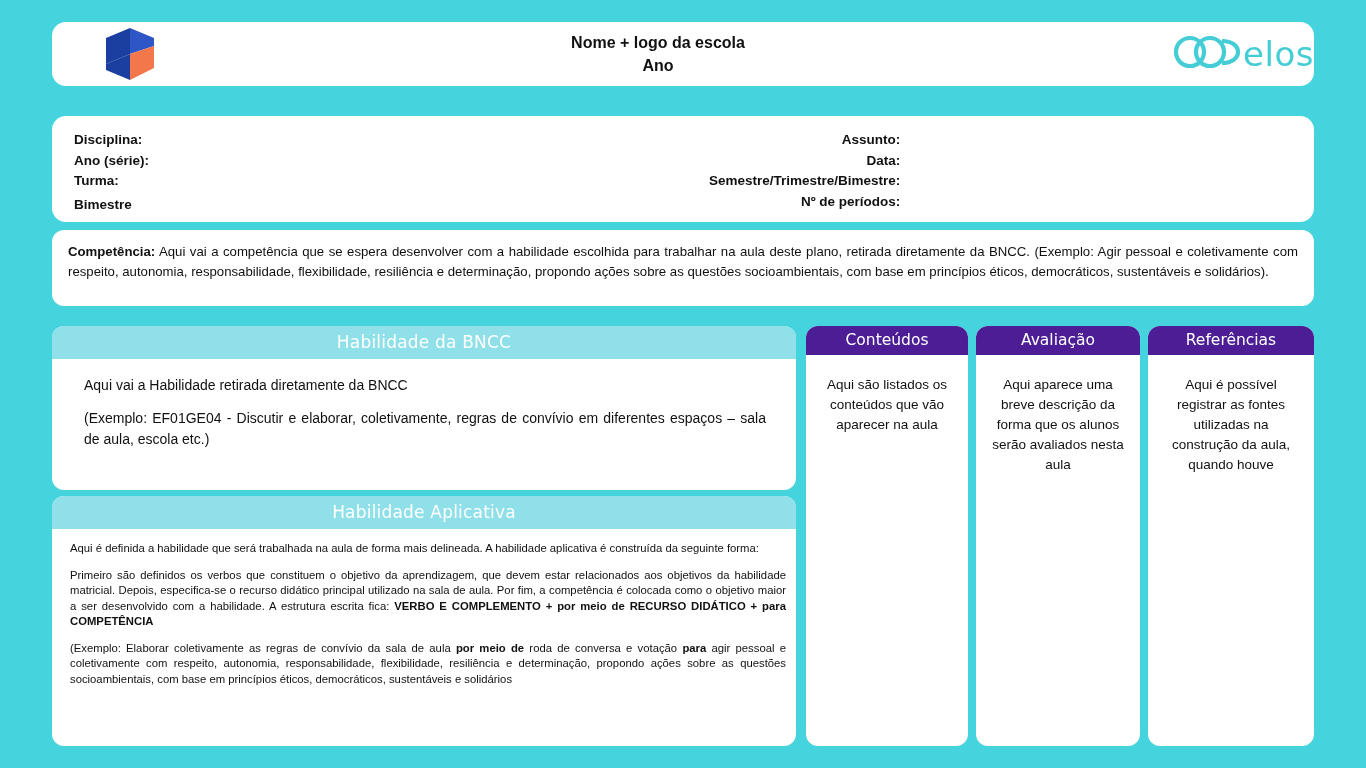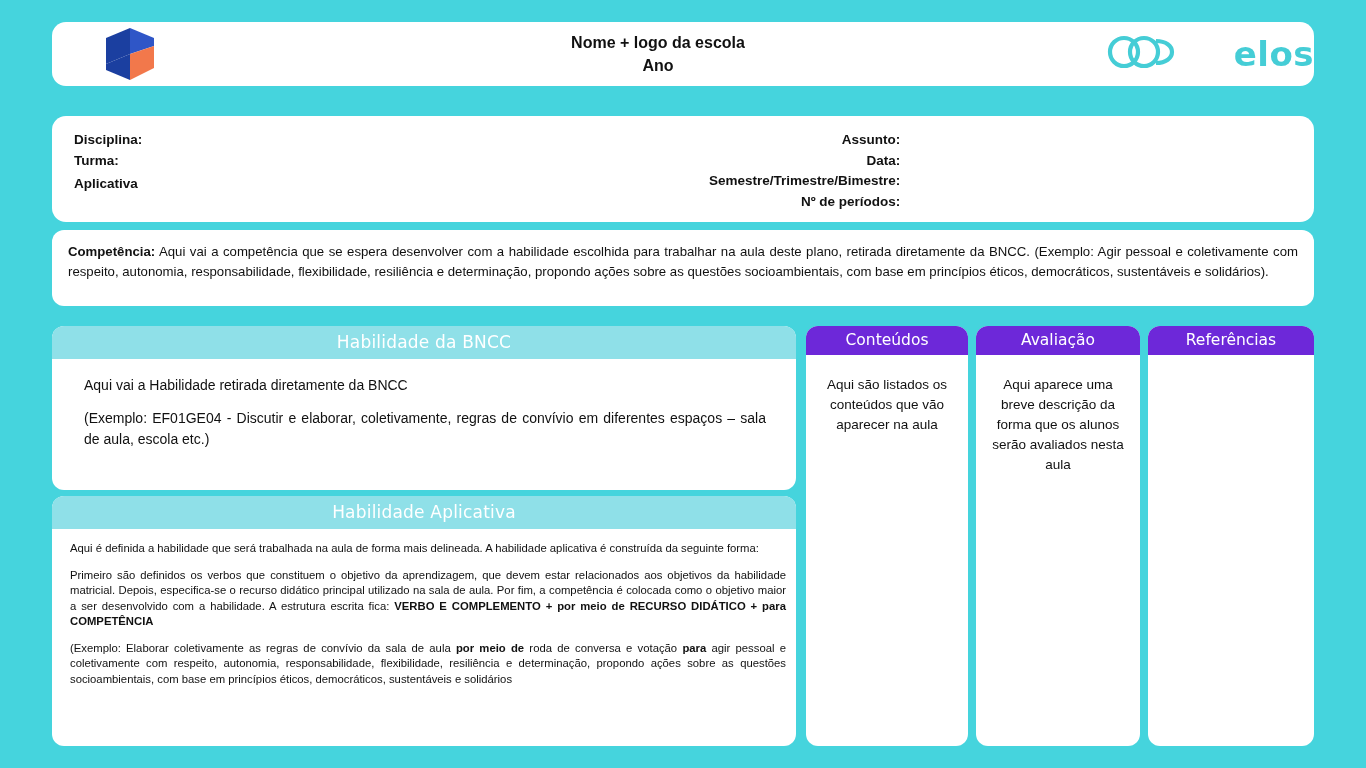--- a/index.html
+++ b/index.html
@@ -40,23 +40,22 @@
     text-align: center;
     font-size: 16px;
     font-weight: bold;
     color: #111111;
     line-height: 1.45;
   }
   .logo-right {
     width: 210px;
     display: flex;
     align-items: center;
-    justify-content: space-between;
+    justify-content: flex-end;
     gap: 1px;
-    font-weight: bold;
   }
   .elos-word {
     font-size: 34px;
     color: #45cdd6;
     letter-spacing: .5px;
     font-family: "DejaVu Sans", sans-serif;
   }
 
   
   .info-card {
@@ -137,21 +136,21 @@
     top: 326px;
     height: 420px;
     background: #ffffff;
     border-radius: 12px;
     overflow: hidden;
   }
   .side-card.c1 { left: 806px; width: 162px; }
   .side-card.c2 { left: 976px; width: 164px; }
   .side-card.c3 { left: 1148px; width: 166px; }
   .side-band {
-    background: #6d28d9;
+    background: #4c1d95;
     color: #ffffff;
     text-align: center;
     font-size: 15.5px;
     padding: 5px 0 6px;
     font-family: "DejaVu Sans", sans-serif;
   }
   .side-body {
     padding: 20px 12px 0 12px;
     font-size: 13.5px;
     color: #111;
@@ -189,22 +188,23 @@
           </g>
         </svg>
       </span>
       <span class="elos-word">elos</span>
     </div>
   </div>
 
   <div class="info-card">
     <div class="info-col left">
       <div>Disciplina:</div>
+      <div>Ano (série):</div>
       <div>Turma:</div>
-      <div class="last">Aplicativa</div>
+      <div class="last">Bimestre</div>
     </div>
     <div class="info-col right">
       <div>Assunto:</div>
       <div>Data:</div>
       <div>Semestre/Trimestre/Bimestre:</div>
       <div>Nº de períodos:</div>
     </div>
   </div>
 
   <div class="comp-card">
@@ -237,15 +237,16 @@
     <div class="side-body">Aqui são listados os conteúdos que vão aparecer na aula</div>
   </div>
 
   <div class="side-card c2">
     <div class="side-band">Avaliação</div>
     <div class="side-body">Aqui aparece uma breve descrição da forma que os alunos serão avaliados nesta aula</div>
   </div>
 
   <div class="side-card c3">
     <div class="side-band">Referências</div>
+    <div class="side-body">Aqui é possível registrar as fontes utilizadas na construção da aula, quando houve</div>
   </div>
 
 </div>
 
 </body></html>

